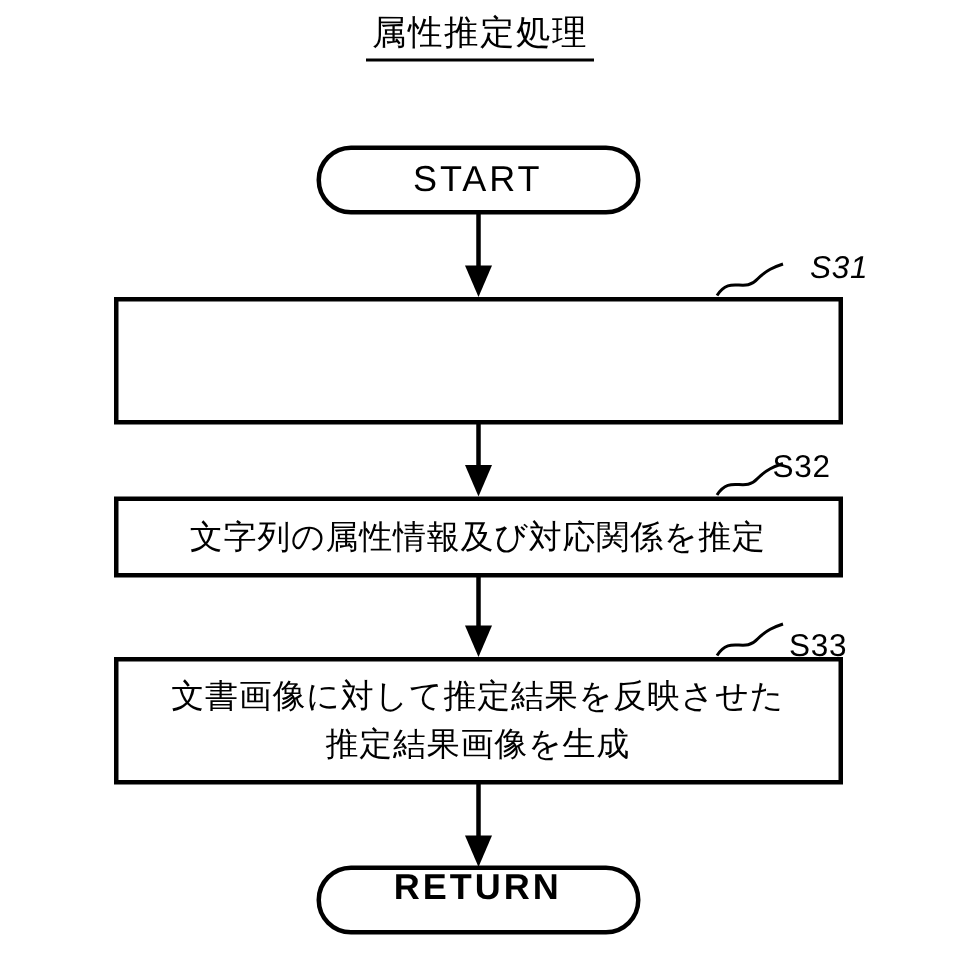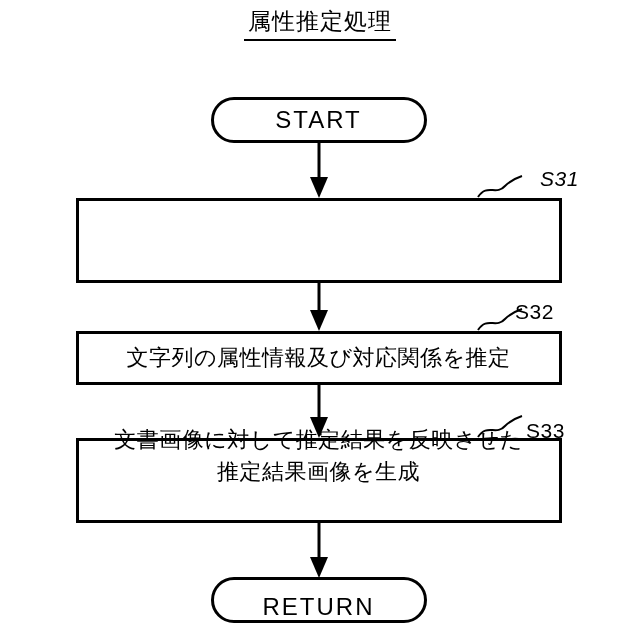--- a/index.html
+++ b/index.html
@@ -134,24 +134,24 @@
     </g>
 
     <rect x="212.5" y="578.5" width="213" height="43" rx="21.5" ry="21.5" fill="#ffffff" stroke="#000000" stroke-width="3"></rect>
   </svg>
 
   <div class="node-label terminator-label" style="left:212px; top:98px; width:213px; height:43px;">START</div>
 
 
   <div class="node-label process-label" style="left:76px; top:331px; width:485px; height:53px;">文字列の属性情報及び対応関係を推定</div>
 
-  <div class="node-label process-label" style="left:76px; top:414px; width:485px; height:84px;">文書画像に対して推定結果を反映させた
+  <div class="node-label process-label" style="left:76px; top:438px; width:485px; height:84px;">文書画像に対して推定結果を反映させた
 推定結果画像を生成</div>
 
-  <div class="node-label terminator-label" style="left:212px; top:585px; width:213px; height:44px;">RETURN</div>
+  <div class="node-label terminator-label" style="left:212px; top:570px; width:213px; height:44px;font-weight:bold;">RETURN</div>
 
   <div class="step-tag" style="left:540px; top:168px;font-style:italic;">S31</div>
 
   <div class="step-tag" style="left:515px; top:301px;">S32</div>
 
   <div class="step-tag" style="left:526px; top:420px;">S33</div>
 
 </div>
 
 </body></html>

